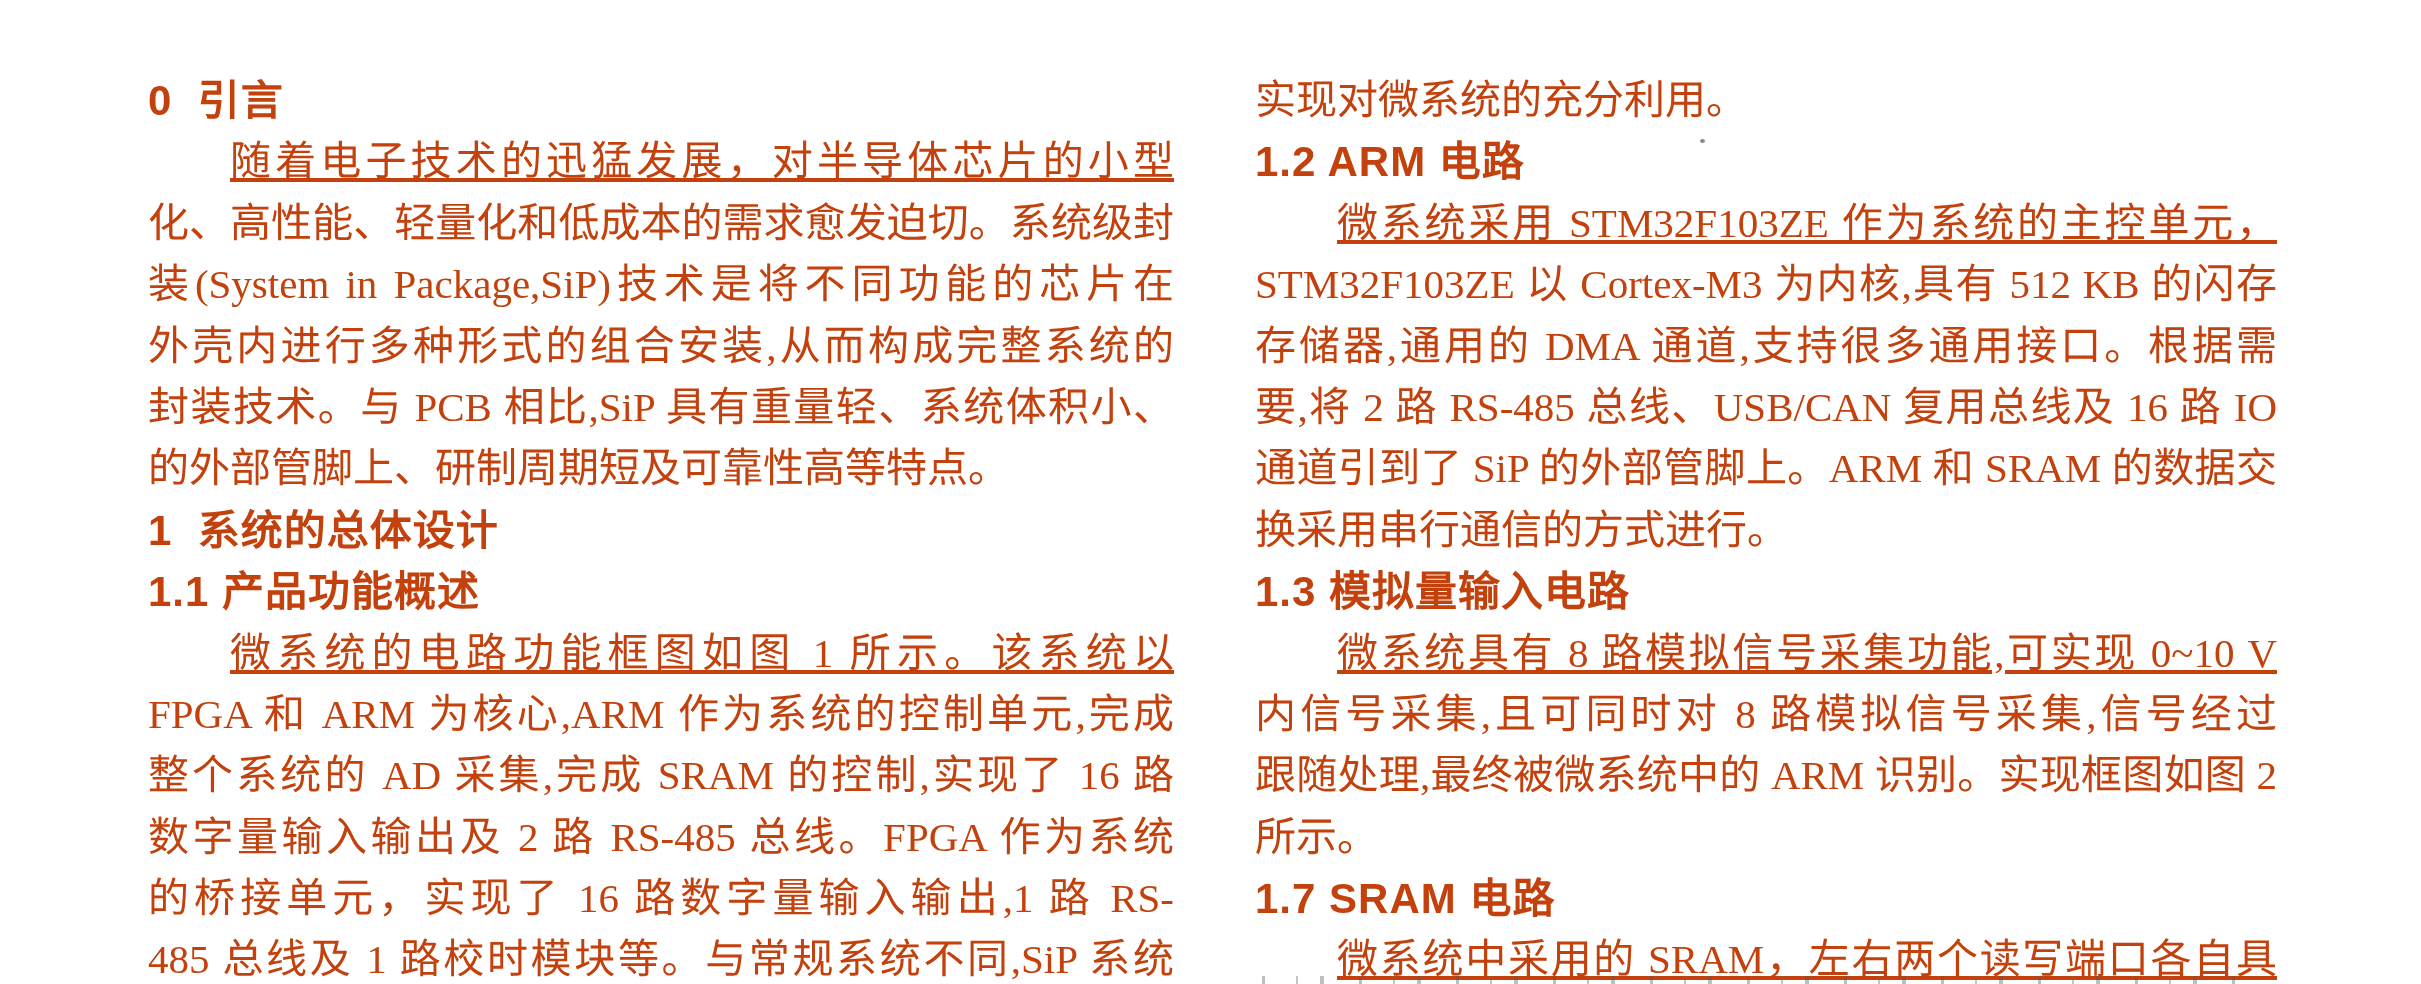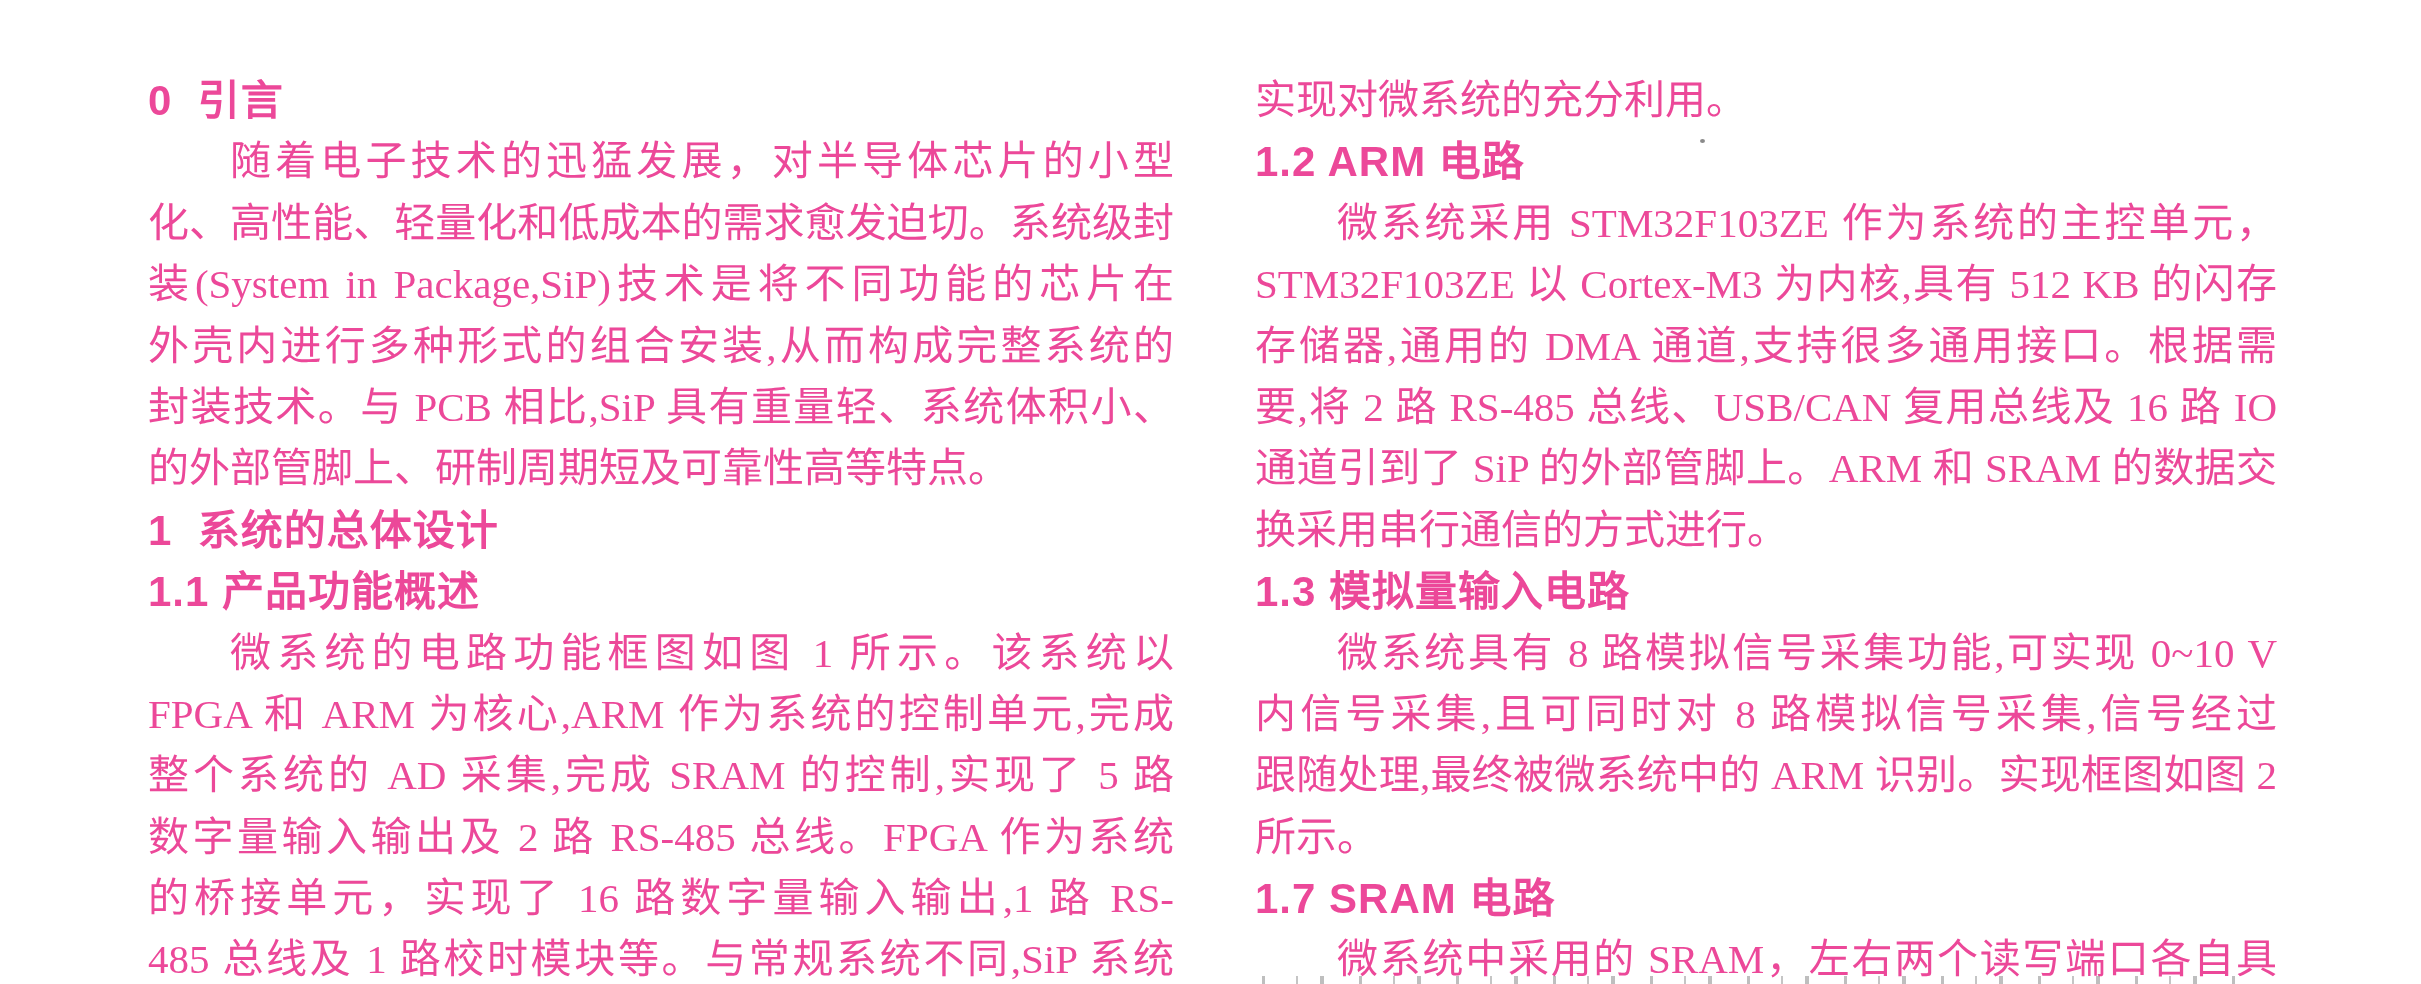--- a/index.html
+++ b/index.html
@@ -7,21 +7,21 @@
     padding: 0;
     background: #ffffff;
   }
   .page {
     position: relative;
     width: 2421px;
     height: 984px;
     background: #ffffff;
     overflow: hidden;
     font-family: "Liberation Serif", "DejaVu Serif", serif;
-    color: #ec4899;
+    color: #c2410c;
   }
   .col {
     position: absolute;
     top: 70px;
   }
   .col-left  { left: 148px;  width: 1026px; }
   .col-right { left: 1255px; width: 1022px; }
 
   .line {
     height: 61.4px;
@@ -30,21 +30,21 @@
     text-align: justify;
     text-align-last: justify;
     overflow: hidden;
   }
   
   .line.end {
     text-align: center;
     text-align-last: left;
   }
   
-  .line.first { text-indent: 82px; }
+  .line.first { text-indent: 82px; text-decoration: underline; }
 
   
   .line.heading {
     font-family: "Liberation Sans", "DejaVu Sans", sans-serif;
     font-weight: 700;
     font-size: 42px;
     text-align: left;
     text-align-last: left;
     white-space: pre-wrap;
     letter-spacing: 1px;
@@ -85,21 +85,21 @@
       <div class="line first">随着电子技术的迅猛发展，对半导体芯片的小型</div>
       <div class="line full">化、高性能、轻量化和低成本的需求愈发迫切。系统级封</div>
       <div class="line full">装(System in Package,SiP)技术是将不同功能的芯片在</div>
       <div class="line full">外壳内进行多种形式的组合安装,从而构成完整系统的</div>
       <div class="line full">封装技术。与 PCB 相比,SiP 具有重量轻、系统体积小、</div>
       <div class="line end">的外部管脚上、研制周期短及可靠性高等特点。</div>
       <div class="line heading">1  系统的总体设计</div>
       <div class="line heading">1.1 产品功能概述</div>
       <div class="line first">微系统的电路功能框图如图 1 所示。该系统以</div>
       <div class="line full">FPGA 和 ARM 为核心,ARM 作为系统的控制单元,完成</div>
-      <div class="line full">整个系统的 AD 采集,完成 SRAM 的控制,实现了 5 路</div>
+      <div class="line full">整个系统的 AD 采集,完成 SRAM 的控制,实现了 16 路</div>
       <div class="line full">数字量输入输出及 2 路 RS-485 总线。FPGA 作为系统</div>
       <div class="line full">的桥接单元，实现了 16 路数字量输入输出,1 路 RS-</div>
       <div class="line full">485 总线及 1 路校时模块等。与常规系统不同,SiP 系统</div>
     </div>
   <div class="col col-right">
       <div class="line end">实现对微系统的充分利用。</div>
       <div class="line heading">1.2 ARM 电路</div>
       <div class="line first">微系统采用 STM32F103ZE 作为系统的主控单元，</div>
       <div class="line full">STM32F103ZE 以 Cortex-M3 为内核,具有 512 KB 的闪存</div>
       <div class="line full">存储器,通用的 DMA 通道,支持很多通用接口。根据需</div>

